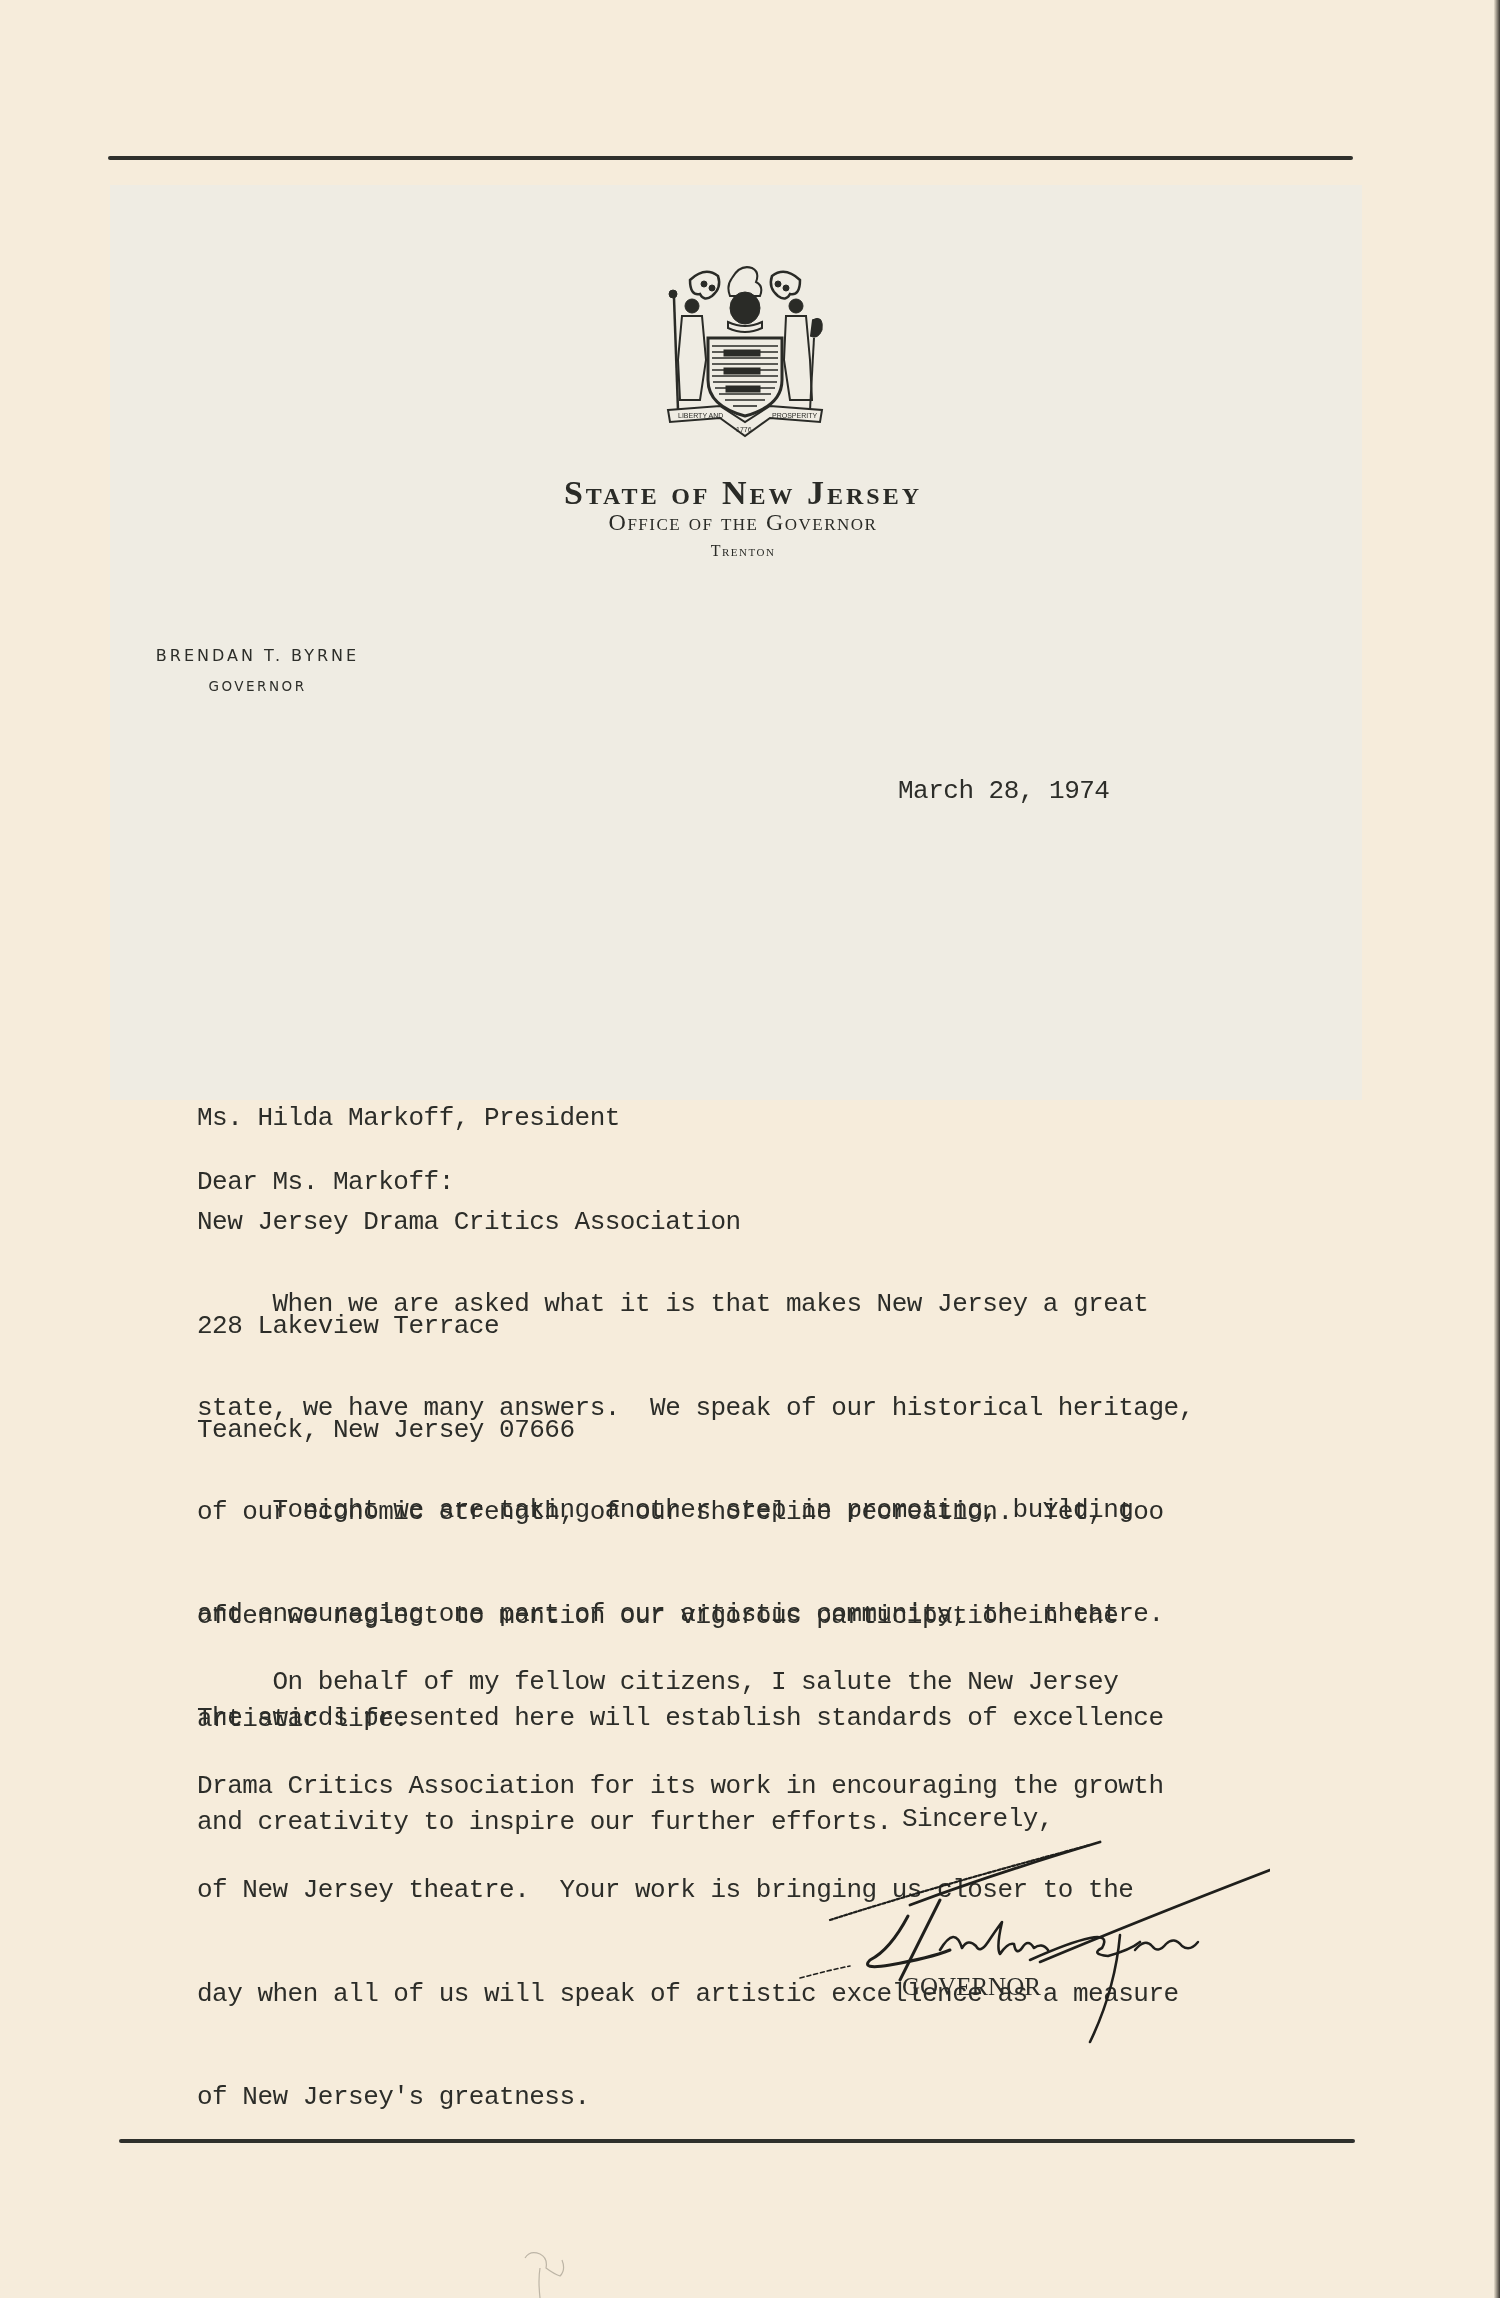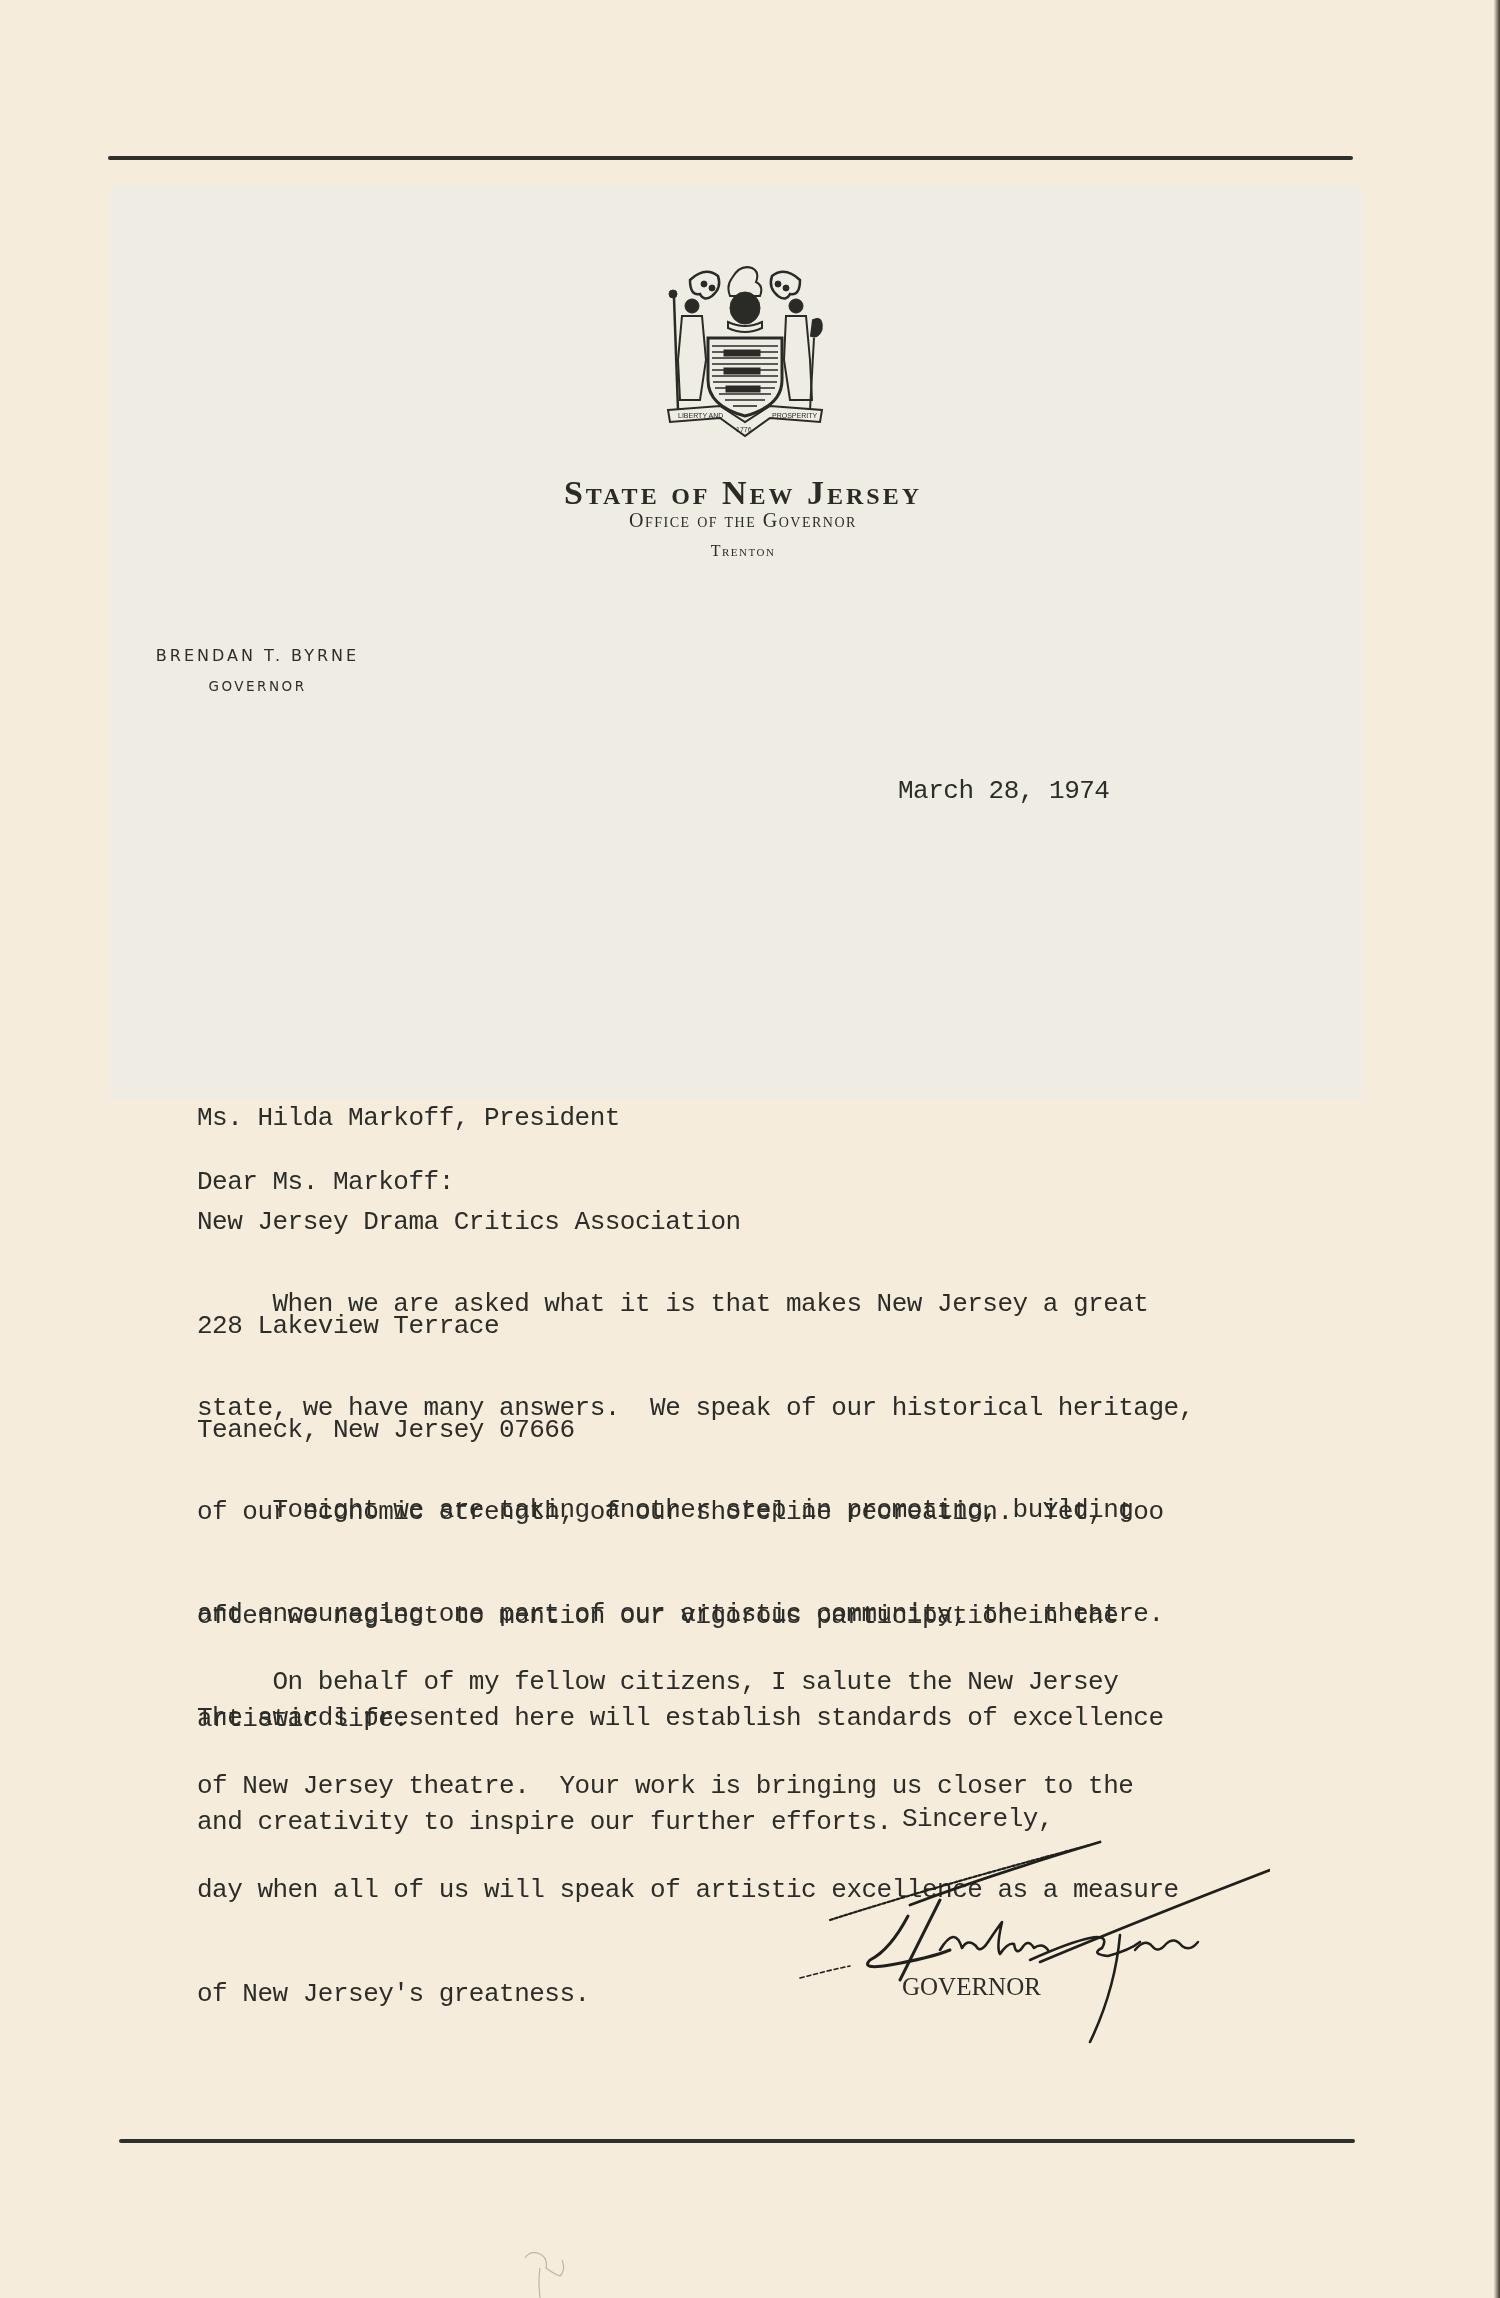--- a/index.html
+++ b/index.html
@@ -19,21 +19,21 @@
   }
   .rule { position: absolute; height: 4px; background: #2f302c; border-radius: 2px; }
   .rule.top { left: 108px; top: 156px; width: 1245px; }
   .rule.bottom { left: 119px; top: 2139px; width: 1236px; }
 
   .crest { position: absolute; left: 660px; top: 260px; width: 170px; height: 180px; }
 
   .lh { position: absolute; left: 0; width: 1486px; text-align: center;
         font-family: "Liberation Serif", "DejaVu Serif", serif; color: #2a2b27; }
   .lh.state { top: 474px; font-size: 34px; font-weight: bold; letter-spacing: 3px; font-variant: small-caps; }
-  .lh.office { top: 509px; font-size: 20px; letter-spacing: 1.5px; font-variant: small-caps; }
+  .lh.office { top: 509px; font-size: 24px; letter-spacing: 1.5px; font-variant: small-caps; }
   .lh.city { top: 542px; font-size: 16px; letter-spacing: 1.5px; font-variant: small-caps; }
 
   .gov-name { position: absolute; left: 135px; top: 646px; width: 245px; text-align: center;
               font-family: "DejaVu Sans", sans-serif; font-size: 16px; letter-spacing: 3px; color: #2d2e2a; }
   .gov-title { position: absolute; left: 135px; top: 678px; width: 245px; text-align: center;
                font-family: "DejaVu Sans", sans-serif; font-size: 13.5px; letter-spacing: 2.5px; color: #2d2e2a; }
 
   .typed { position: absolute; font-size: 26px; line-height: 34.6px; white-space: pre; color: #2c2d29; letter-spacing: -0.5px; }
   .date { left: 898px; top: 774px; }
   .address { left: 197px; top: 1032px; }
@@ -137,20 +137,21 @@
 
 <div class="typed para p2">
   <div>     Tonight we are taking another step in promoting, building</div>
   <div>and encouraging one part of our artistic community, the theatre.</div>
   <div>The awards presented here will establish standards of excellence</div>
   <div>and creativity to inspire our further efforts.</div>
 </div>
 
 <div class="typed para p3">
   <div>     On behalf of my fellow citizens, I salute the New Jersey</div>
+  <div>Drama Critics Association for its work in encouraging the growth</div>
   <div>of New Jersey theatre.  Your work is bringing us closer to the</div>
   <div>day when all of us will speak of artistic excellence as a measure</div>
   <div>of New Jersey's greatness.</div>
 </div>
 
 <div class="typed closing">Sincerely,</div>
 
 <svg class="signature" viewBox="0 0 480 230">
   <g fill="none" stroke="#1f1f1c" stroke-linecap="round" stroke-linejoin="round">
 

